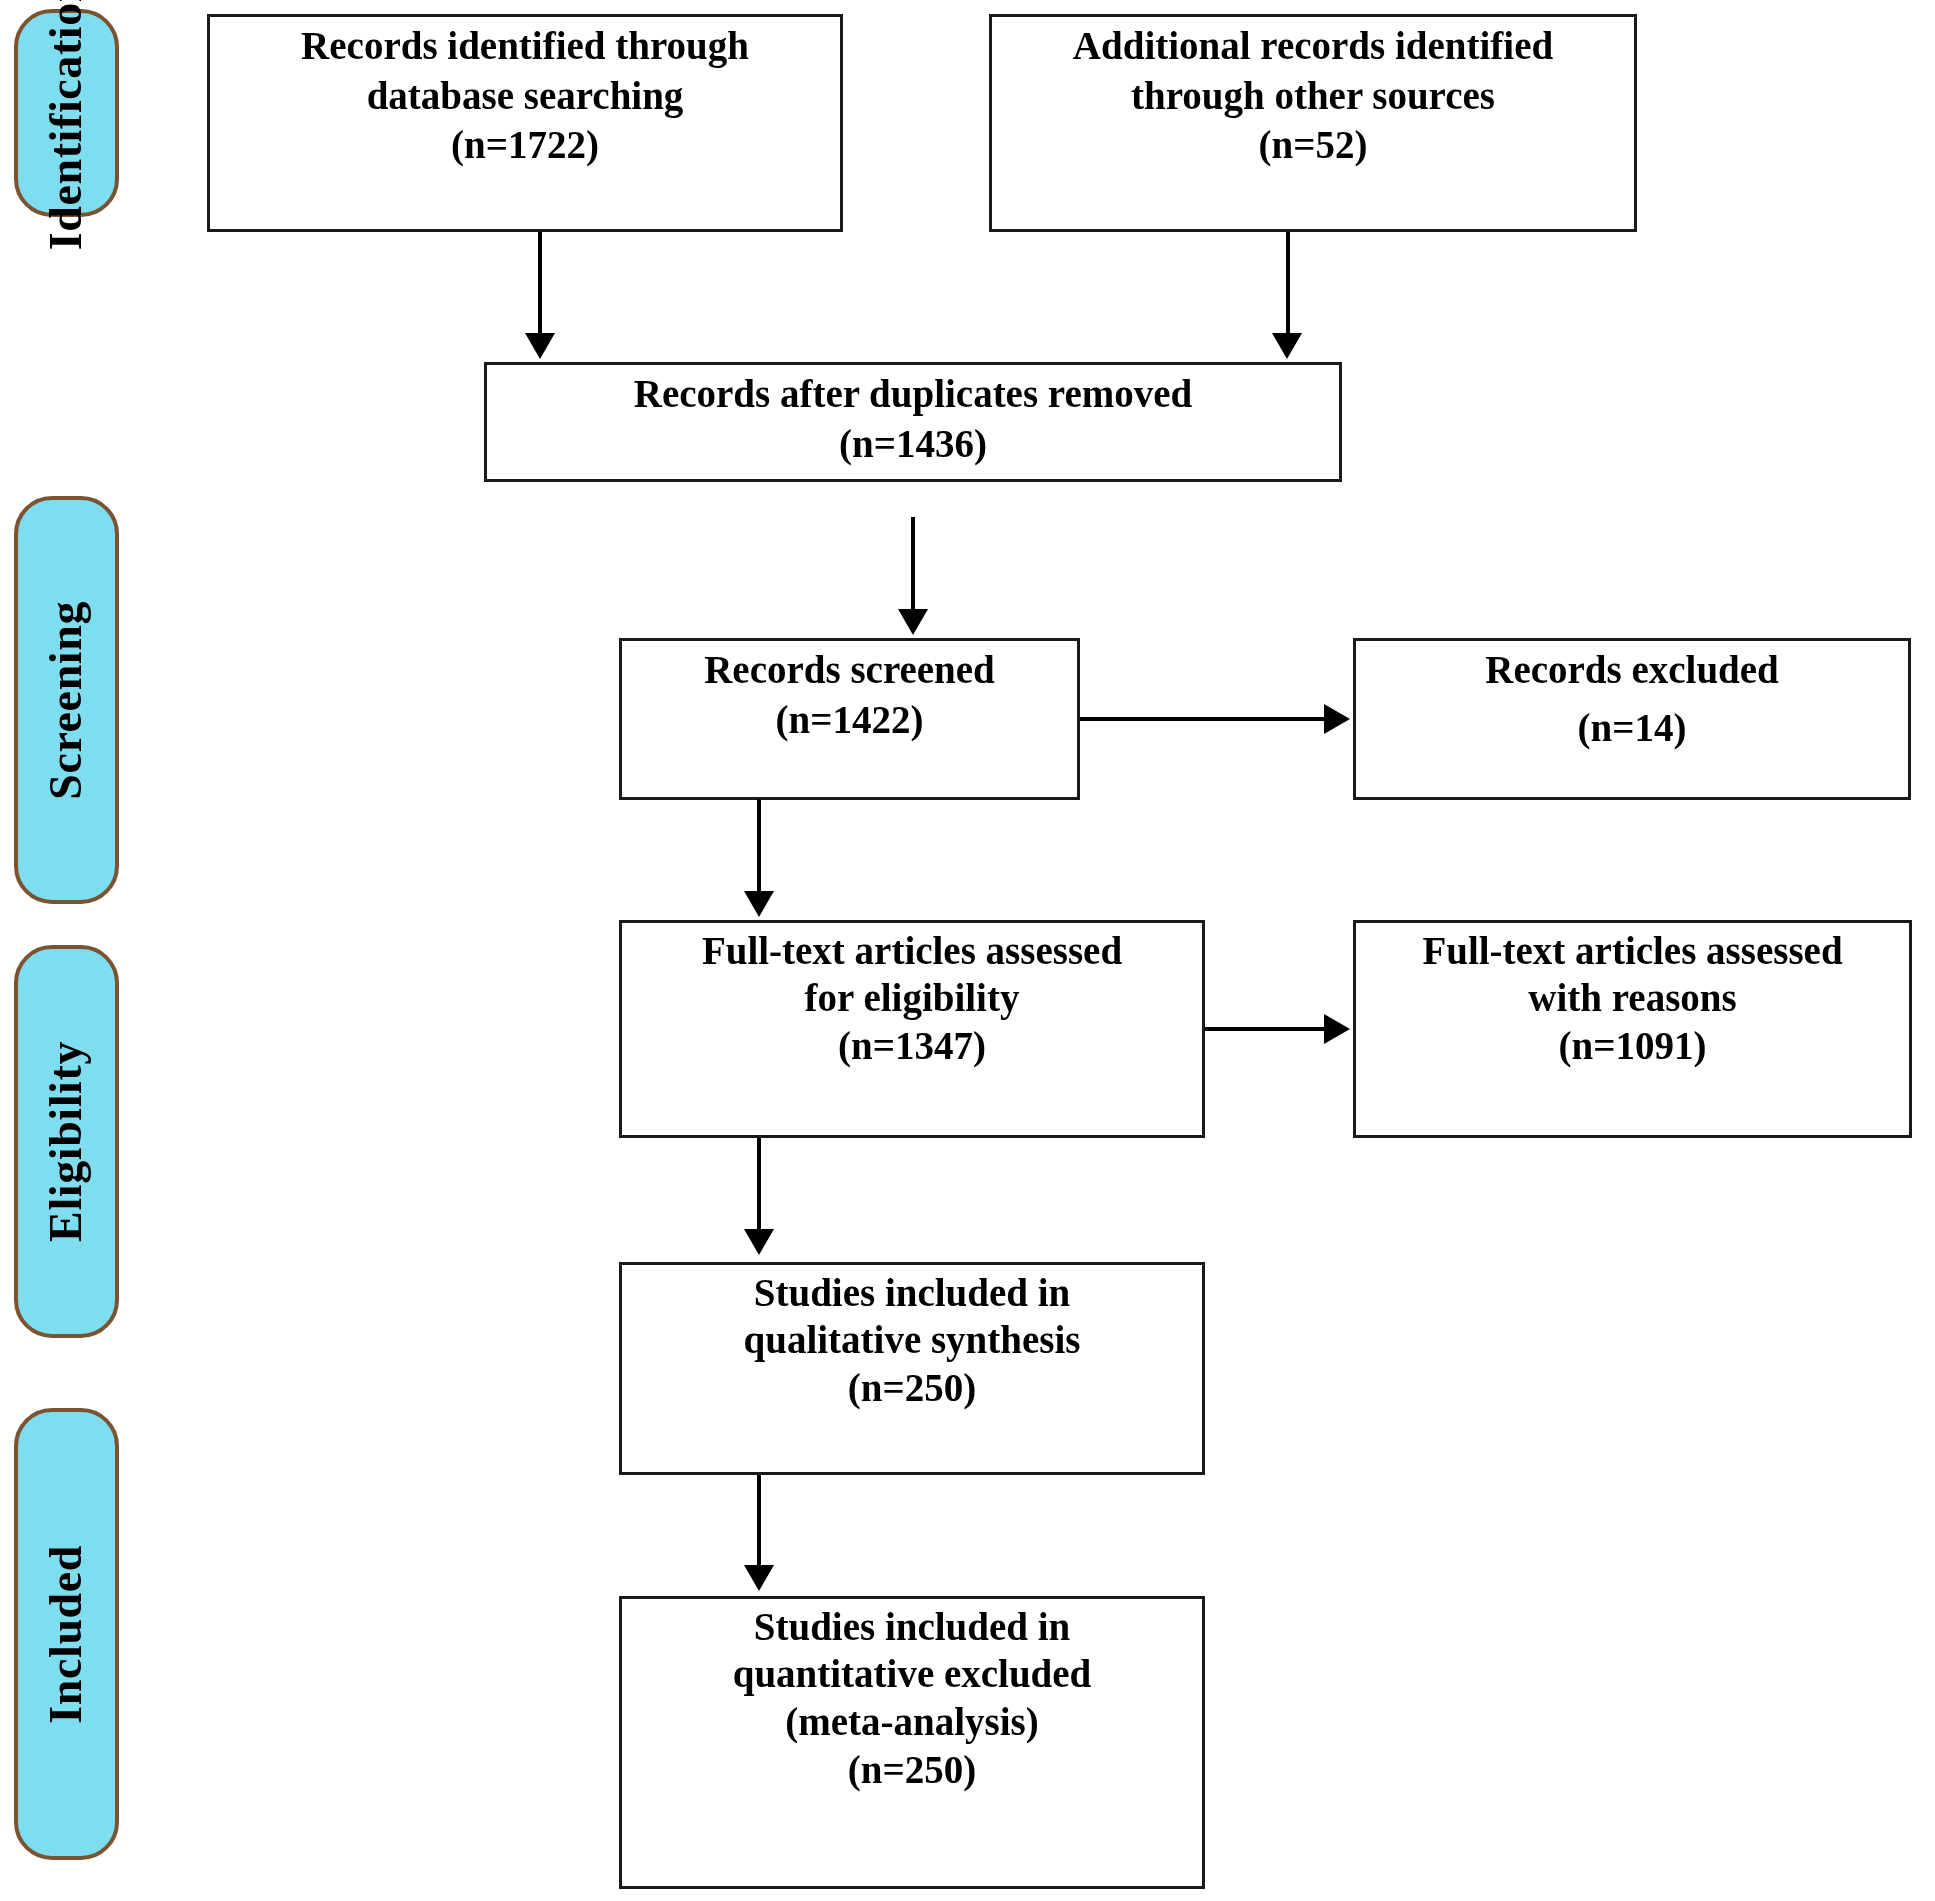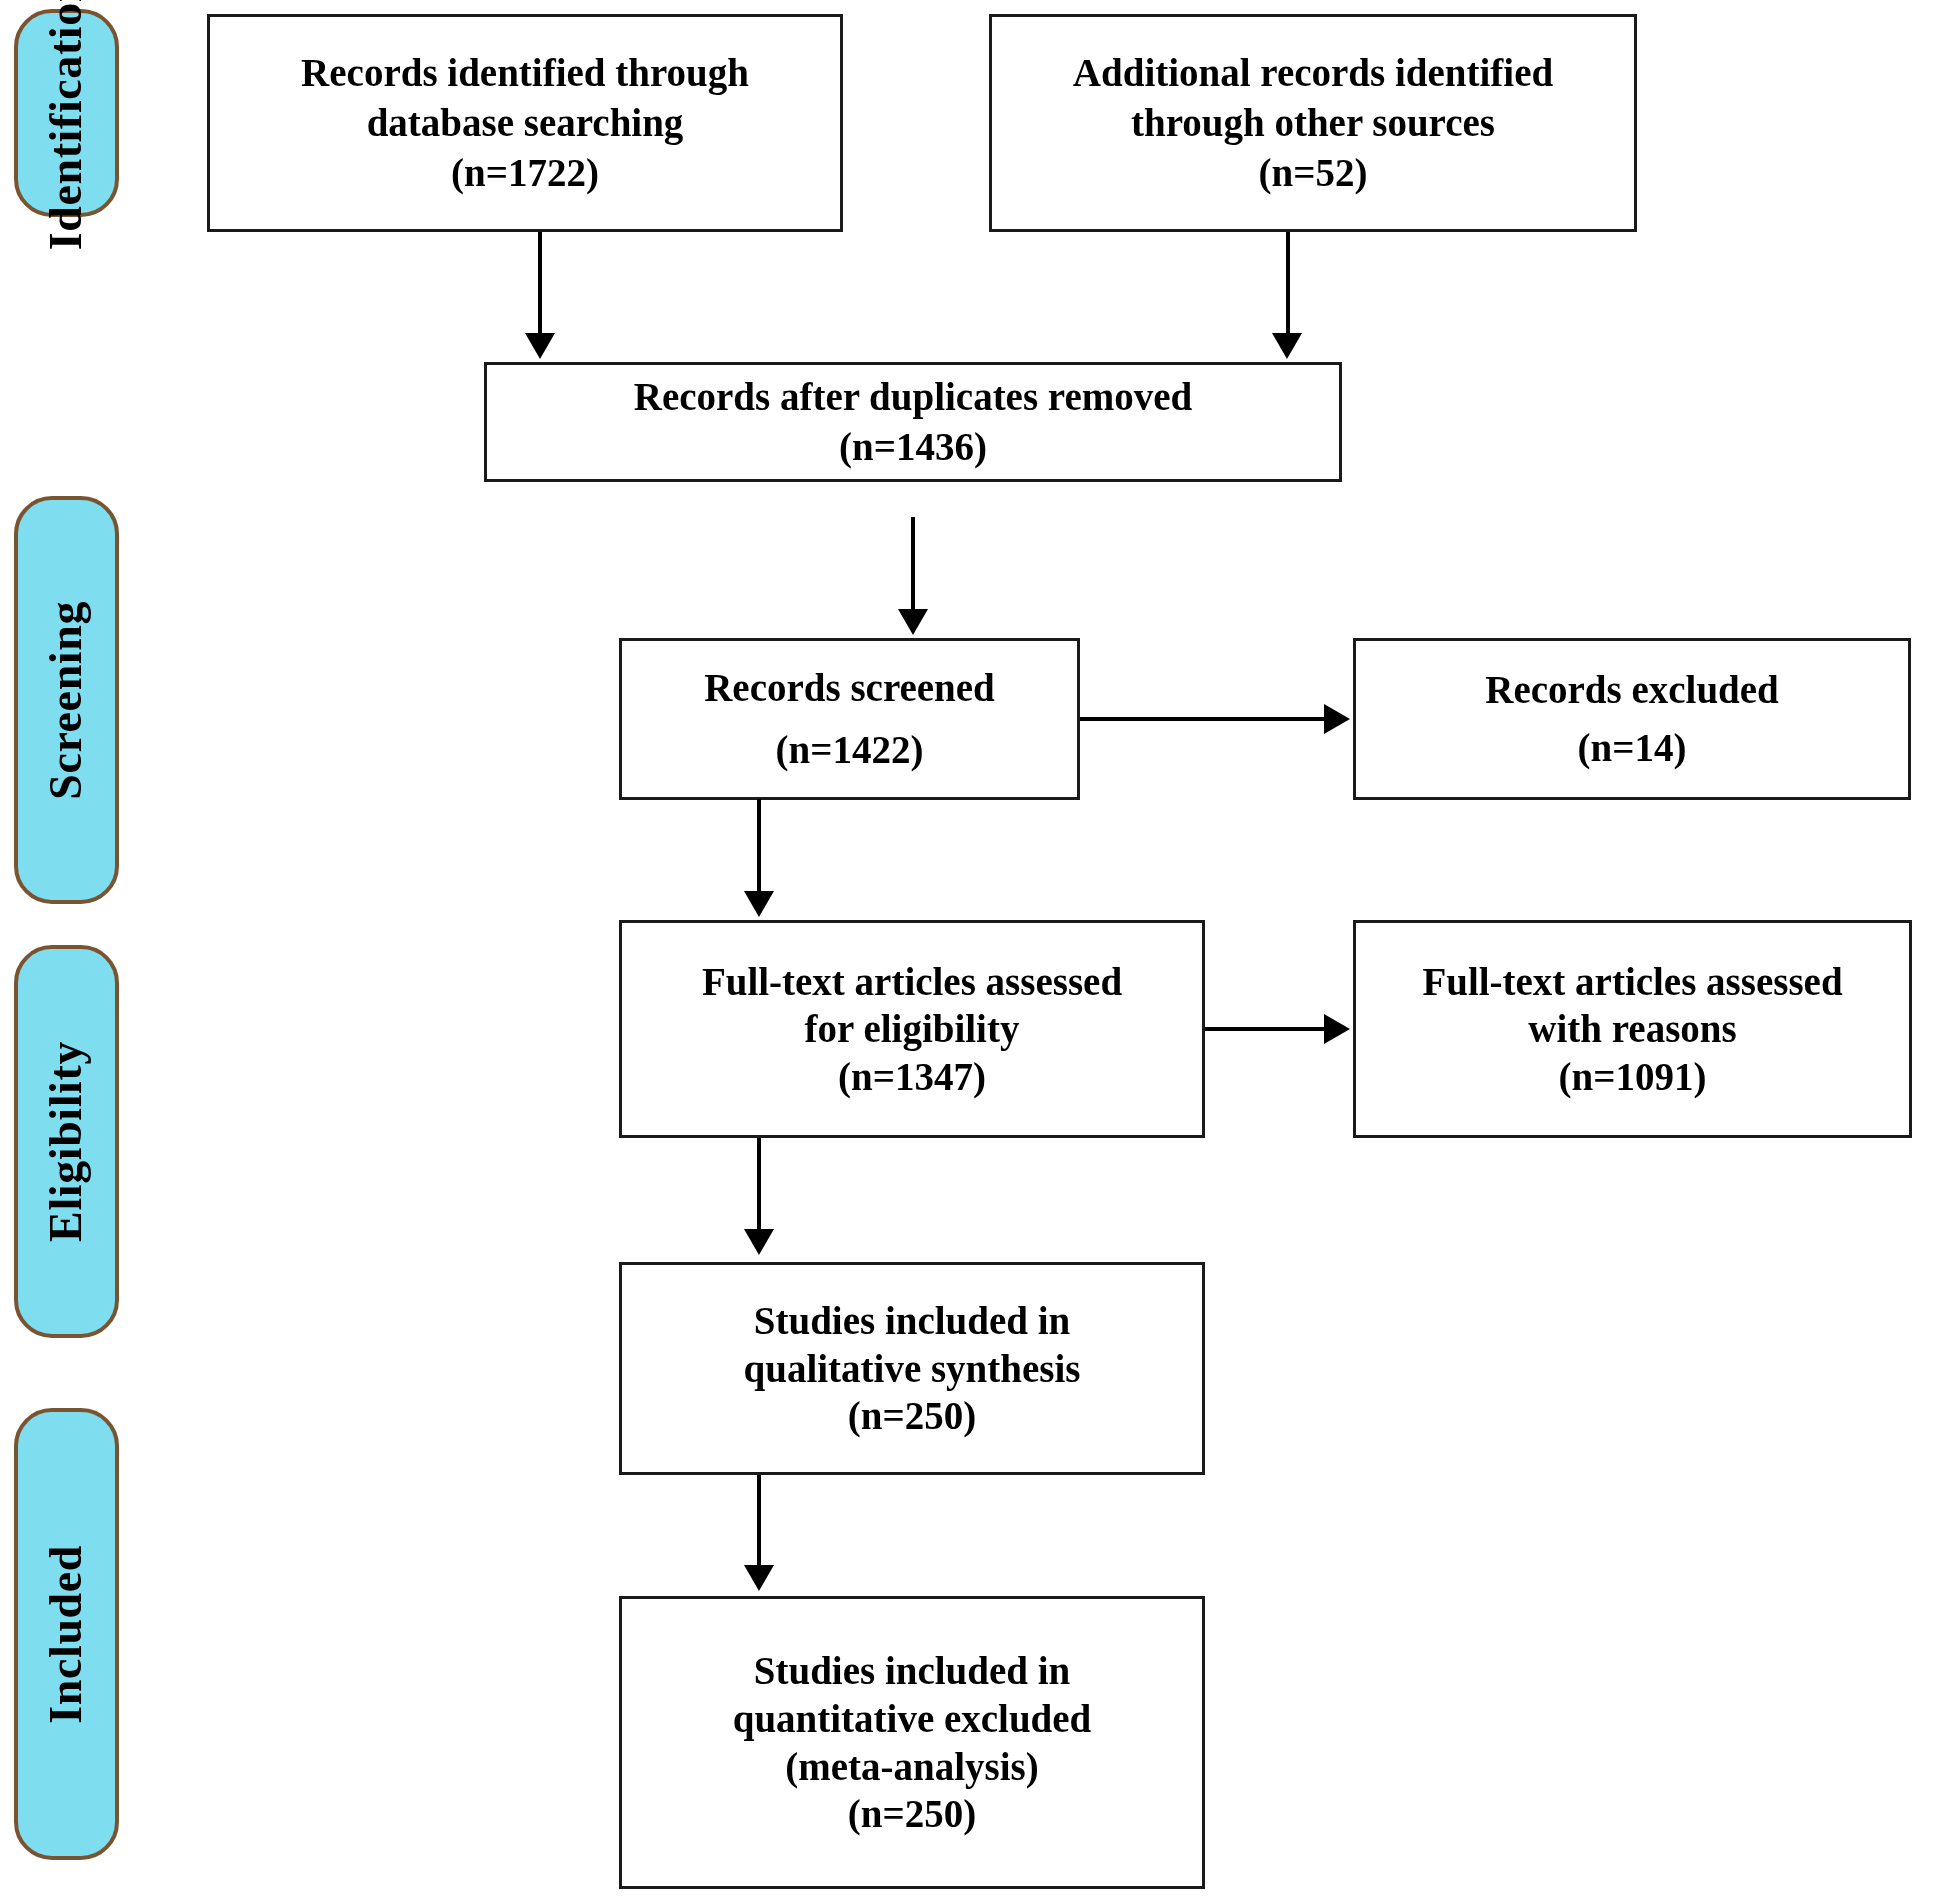--- a/index.html
+++ b/index.html
@@ -47,21 +47,21 @@
 
   
   .flow-box {
     position: absolute;
     box-sizing: border-box;
     background: #ffffff;
     border: 3.1px solid #1a1a1a;
     display: flex;
     flex-direction: column;
     align-items: center;
-    justify-content: center;
+    justify-content: flex-start;
     text-align: center;
     padding: 3.8px 8.8px;
   }
   .flow-line {
     font-weight: bold;
     font-size: 39px;
     line-height: 1.28;
     color: #000000;
     white-space: nowrap;
   }
@@ -133,21 +133,21 @@
   <div class="arrow-down" style="left:1272px; top:333px;"></div>
 
   <div class="flow-box" style="left:484px; top:362px; width:858px; height:120px;">
     <div class="flow-line">Records after duplicates removed</div>
     <div class="flow-line">(n=1436)</div>
   </div>
 
   <div class="conn-v" style="left:911px; top:517px; height:95px;"></div>
   <div class="arrow-down" style="left:898px; top:609px;"></div>
 
-  <div class="flow-box" style="left:619px; top:638px; width:461px; height:162px;gap:12px;">
+  <div class="flow-box" style="left:619px; top:638px; width:461px; height:162px;">
     <div class="flow-line">Records screened</div>
     <div class="flow-line">(n=1422)</div>
   </div>
 
   <div class="flow-box" style="left:1353px; top:638px; width:558px; height:162px;gap:8px;">
     <div class="flow-line">Records excluded</div>
     <div class="flow-line">(n=14)</div>
   </div>
 
   <div class="conn-h" style="left:1080px; top:717px; width:246px;"></div>

